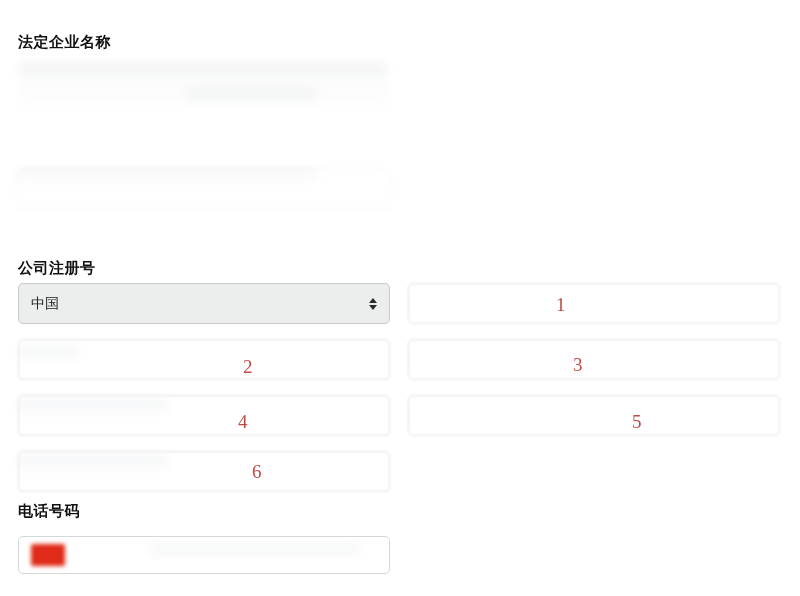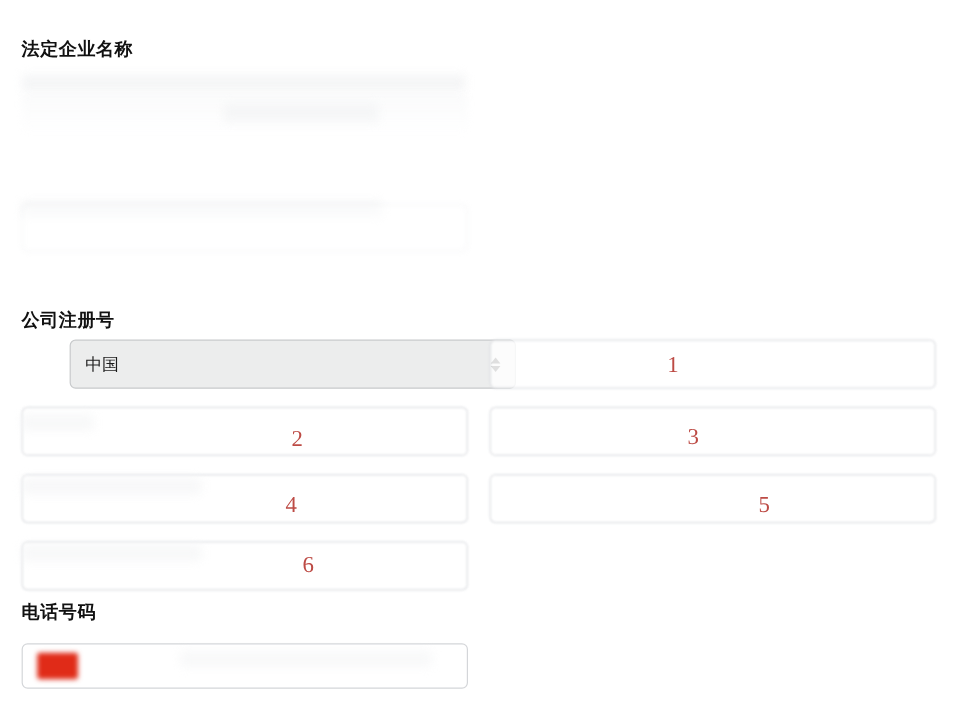--- a/index.html
+++ b/index.html
@@ -92,21 +92,20 @@
     box-sizing: border-box;
     background: #eceded;
     border: 1px solid #c8cacc;
     border-radius: 5px;
     font-size: 14px;
     color: #202020;
     padding: 16px 12px;
     display: flex;
     align-items: center;
     justify-content: space-between;
-    margin-left: 40px;
   }
   .sel-value {
     font-size: 14px;
     color: #1b1b1b;
   }
   .sel-arrows {
     display: flex;
     flex-direction: column;
     gap: 2px;
     align-items: center;

